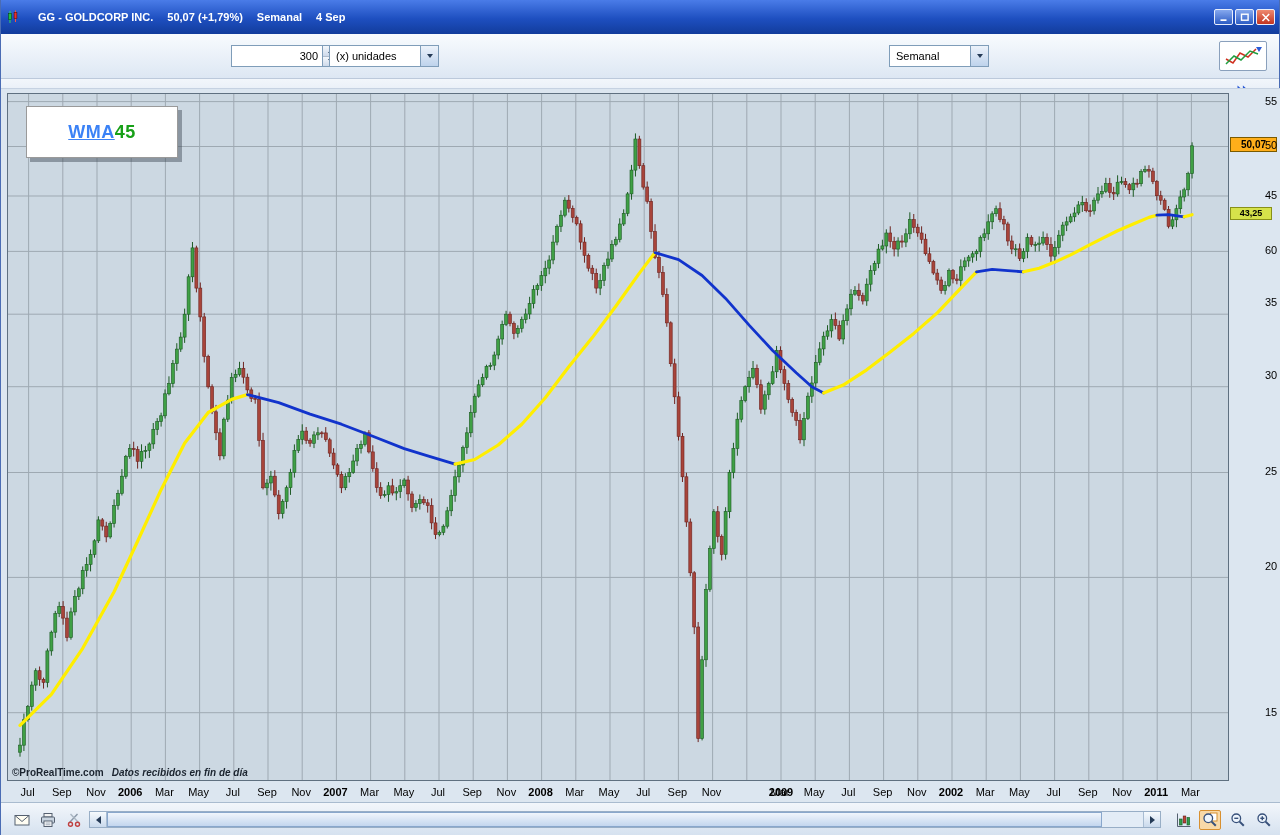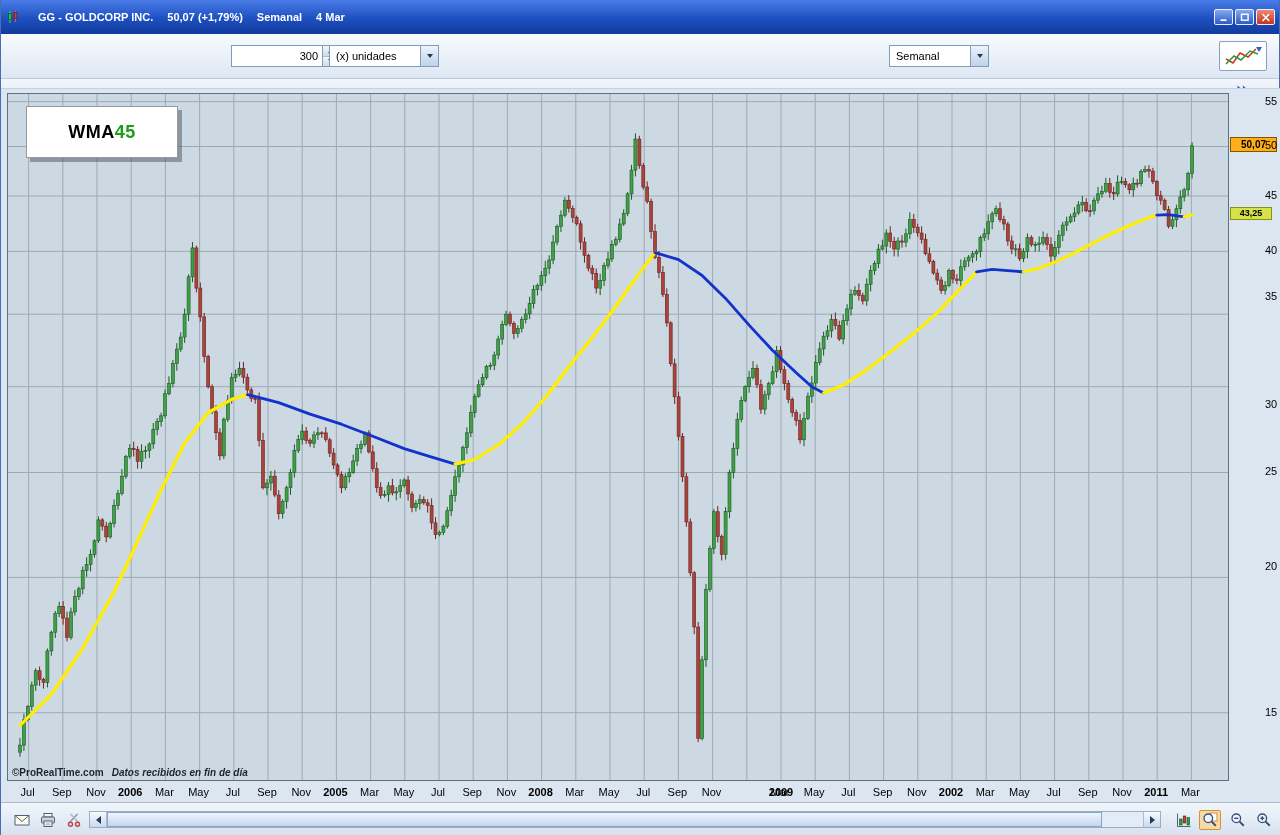--- a/index.html
+++ b/index.html
@@ -73,21 +73,21 @@
       <svg width="14" height="14" viewBox="0 0 14 14">
           <line x1="4" y1="1" x2="4" y2="13" stroke="#30e050" stroke-width="1"></line>
           <rect x="2.6" y="3.5" width="2.8" height="6" fill="#1fbf3f" stroke="#064d18" stroke-width="0.6"></rect>
           <line x1="9.5" y1="0.5" x2="9.5" y2="12" stroke="#ff5040" stroke-width="1"></line>
           <rect x="8.1" y="2.5" width="2.8" height="6" fill="#e83030" stroke="#5e0f0a" stroke-width="0.6"></rect>
         </svg>
     </span>
     <span class="t-seg">GG - GOLDCORP INC.</span>
     <span class="t-seg">50,07 (+1,79%)</span>
     <span class="t-seg">Semanal</span>
-    <span class="t-seg">4 Mar</span>
+    <span class="t-seg">4 Sep</span>
     <span class="winbtns">
       <span class="winbtn">
           <svg width="10" height="9" viewBox="0 0 10 9">
             <rect x="1.5" y="6.3" width="6" height="1.7" fill="#fff"></rect>
           </svg>
         </span>
       <span class="winbtn">
           <svg width="10" height="9" viewBox="0 0 10 9">
             <rect x="1.5" y="1.2" width="6.6" height="6" fill="none" stroke="#fff" stroke-width="1.4"></rect>
           </svg>
@@ -798,47 +798,47 @@
           <polyline points="968.5,177.8 984.2,175.4 999.8,176.6 1015.5,177.8" fill="none" stroke="#1133cc" stroke-width="2.8" stroke-linejoin="round" stroke-linecap="round"></polyline>
           <polyline points="1015.5,177.8 1031.2,174.2 1046.9,168.1 1062.6,160.9 1078.2,152.7 1093.9,144.6 1109.6,136.7 1125.3,130.0 1141.0,123.4 1148.8,121.2" fill="none" stroke="#ffee00" stroke-width="3.2" stroke-linejoin="round" stroke-linecap="round"></polyline>
           <polyline points="1148.8,121.2 1160.6,120.7 1176.2,122.8" fill="none" stroke="#1133cc" stroke-width="2.8" stroke-linejoin="round" stroke-linecap="round"></polyline>
           <polyline points="1176.2,122.8 1184.1,120.7" fill="none" stroke="#ffee00" stroke-width="3.2" stroke-linejoin="round" stroke-linecap="round"></polyline>
         </svg>
       <div class="copyright">
         <span>©ProRealTime.com</span><span class="note">Datos recibidos en fin de día</span>
       </div>
     </div>
     <div id="legend">
-      <span style="color: #000000;">WMA</span>
+      <span style="color: #3b82f6; text-decoration: underline;">WMA</span>
         <span style="color: rgb(24, 160, 24);">45</span>
     </div>
     <div id="y-axis">
       <div class="axis-tag" id="price-tag" style="top: 43.801px; background: rgb(255, 174, 26);">50,07</div>
       <div class="axis-tag" id="wma-tag" style="top: 113.666px; background: rgb(214, 226, 74);">43,25</div>
     <div class="y-tick" style="top: 1.63368px;">55</div>
         <div class="y-tick" style="top: 46.4589px; text-align: center;">50</div>
         <div class="y-tick" style="top: 96.0109px;">45</div>
-        <div class="y-tick" style="top: 151.405px;">40</div>
-        <div class="y-tick" style="top: 197px;">35</div>
-        <div class="y-tick" style="top: 305px; text-align: right;">30</div>
+        <div class="y-tick" style="top: 151.405px;">60</div>
+        <div class="y-tick" style="top: 203px;">35</div>
+        <div class="y-tick" style="top: 276px; text-align: right;">30</div>
         <div class="y-tick" style="top: 372.452px;">25</div>
         <div class="y-tick" style="top: 467px;">20</div>
         <div class="y-tick" style="top: 612.698px;">15</div>
       </div>
     <div id="x-axis">
         <div class="x-tick" style="left: 26.6px;">Jul</div>
         <div class="x-tick" style="left: 60.8px;">Sep</div>
         <div class="x-tick" style="left: 95px;">Nov</div>
         <div class="x-tick bold" style="left: 129.2px;">2006</div>
         <div class="x-tick" style="left: 163.4px;">Mar</div>
         <div class="x-tick" style="left: 197.6px;">May</div>
         <div class="x-tick" style="left: 231.8px;">Jul</div>
         <div class="x-tick" style="left: 266px;">Sep</div>
         <div class="x-tick" style="left: 300.2px;">Nov</div>
-        <div class="x-tick bold" style="left: 334.4px;">2005</div>
+        <div class="x-tick bold" style="left: 334.4px;">2007</div>
         <div class="x-tick" style="left: 368.6px;">Mar</div>
         <div class="x-tick" style="left: 402.8px;">May</div>
         <div class="x-tick" style="left: 437px;">Jul</div>
         <div class="x-tick" style="left: 471.2px;">Sep</div>
         <div class="x-tick" style="left: 505.4px;">Nov</div>
         <div class="x-tick bold" style="left: 539.6px;">2008</div>
         <div class="x-tick" style="left: 573.8px;">Mar</div>
         <div class="x-tick" style="left: 608px;">May</div>
         <div class="x-tick" style="left: 642.2px;">Jul</div>
         <div class="x-tick" style="left: 676.4px;">Sep</div>

